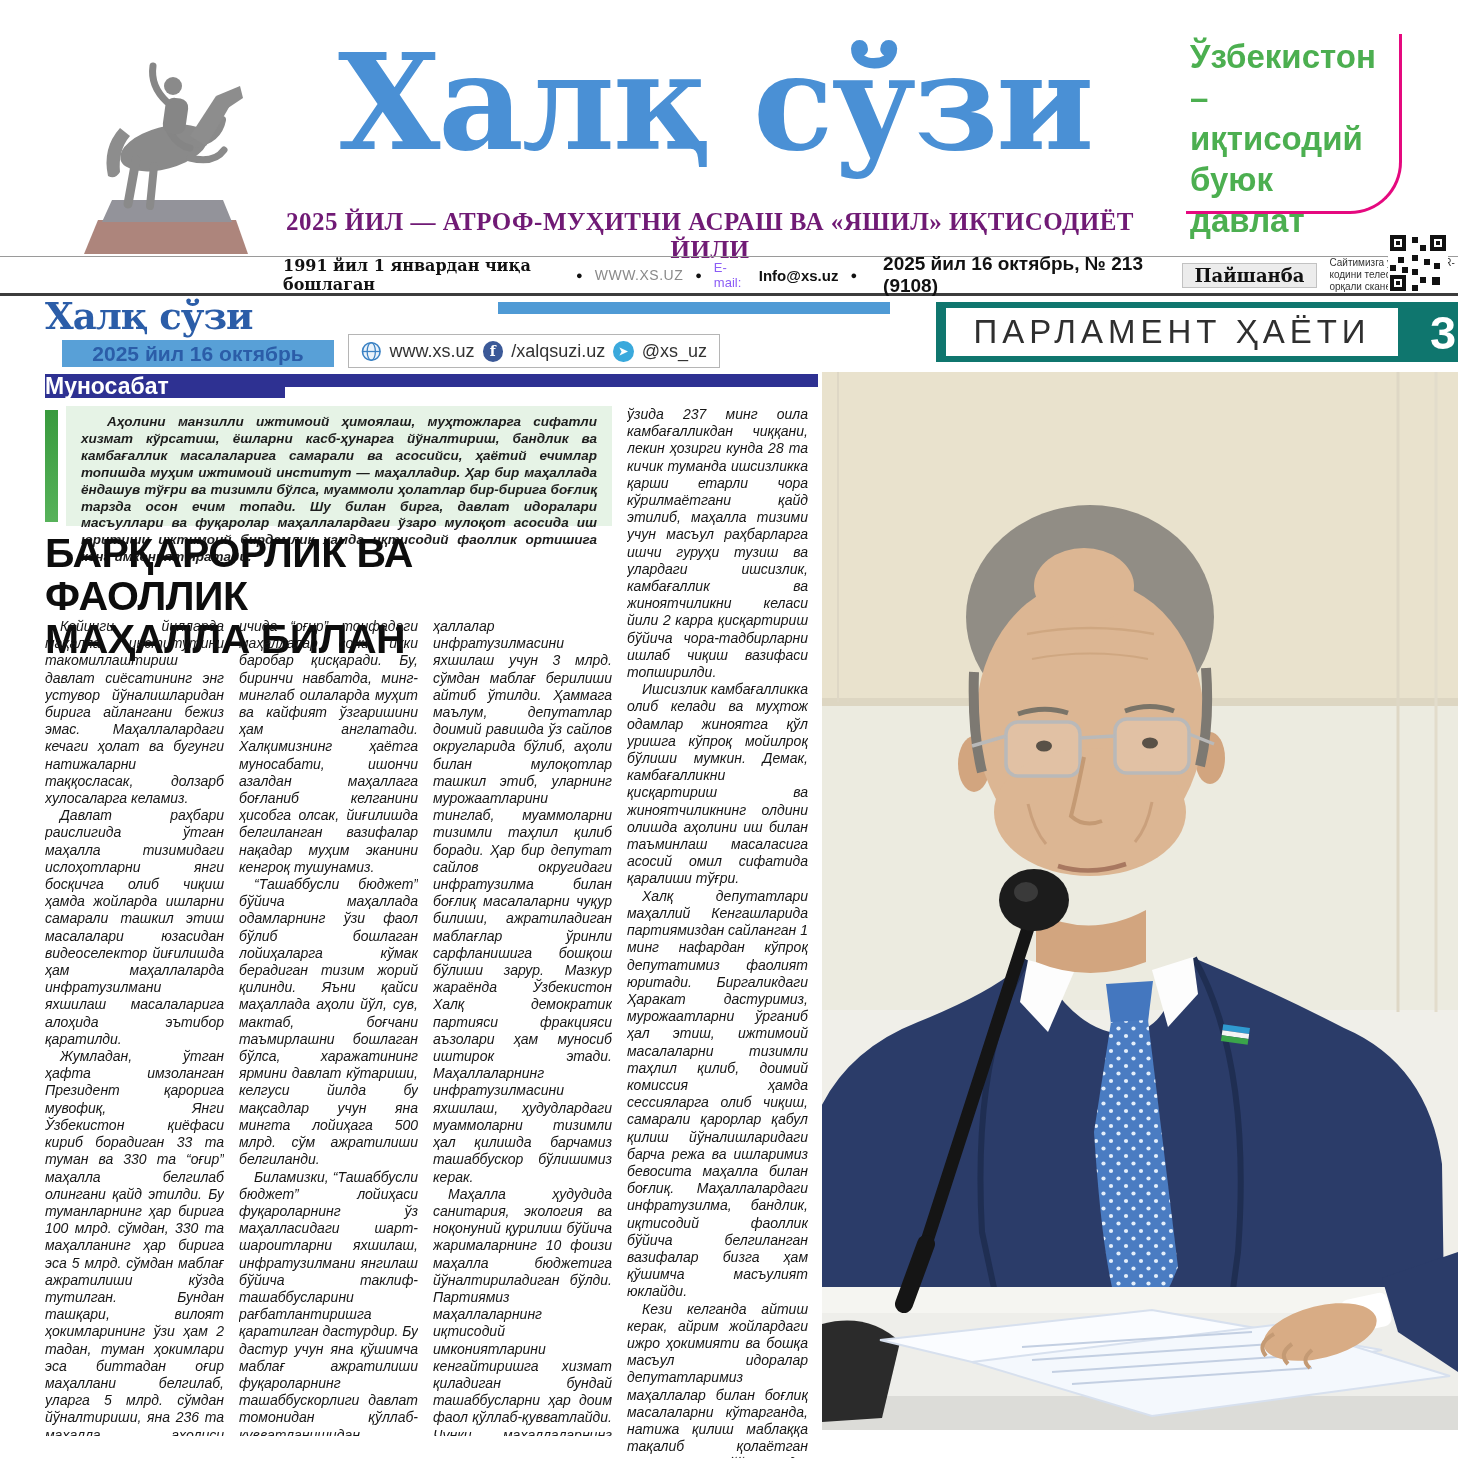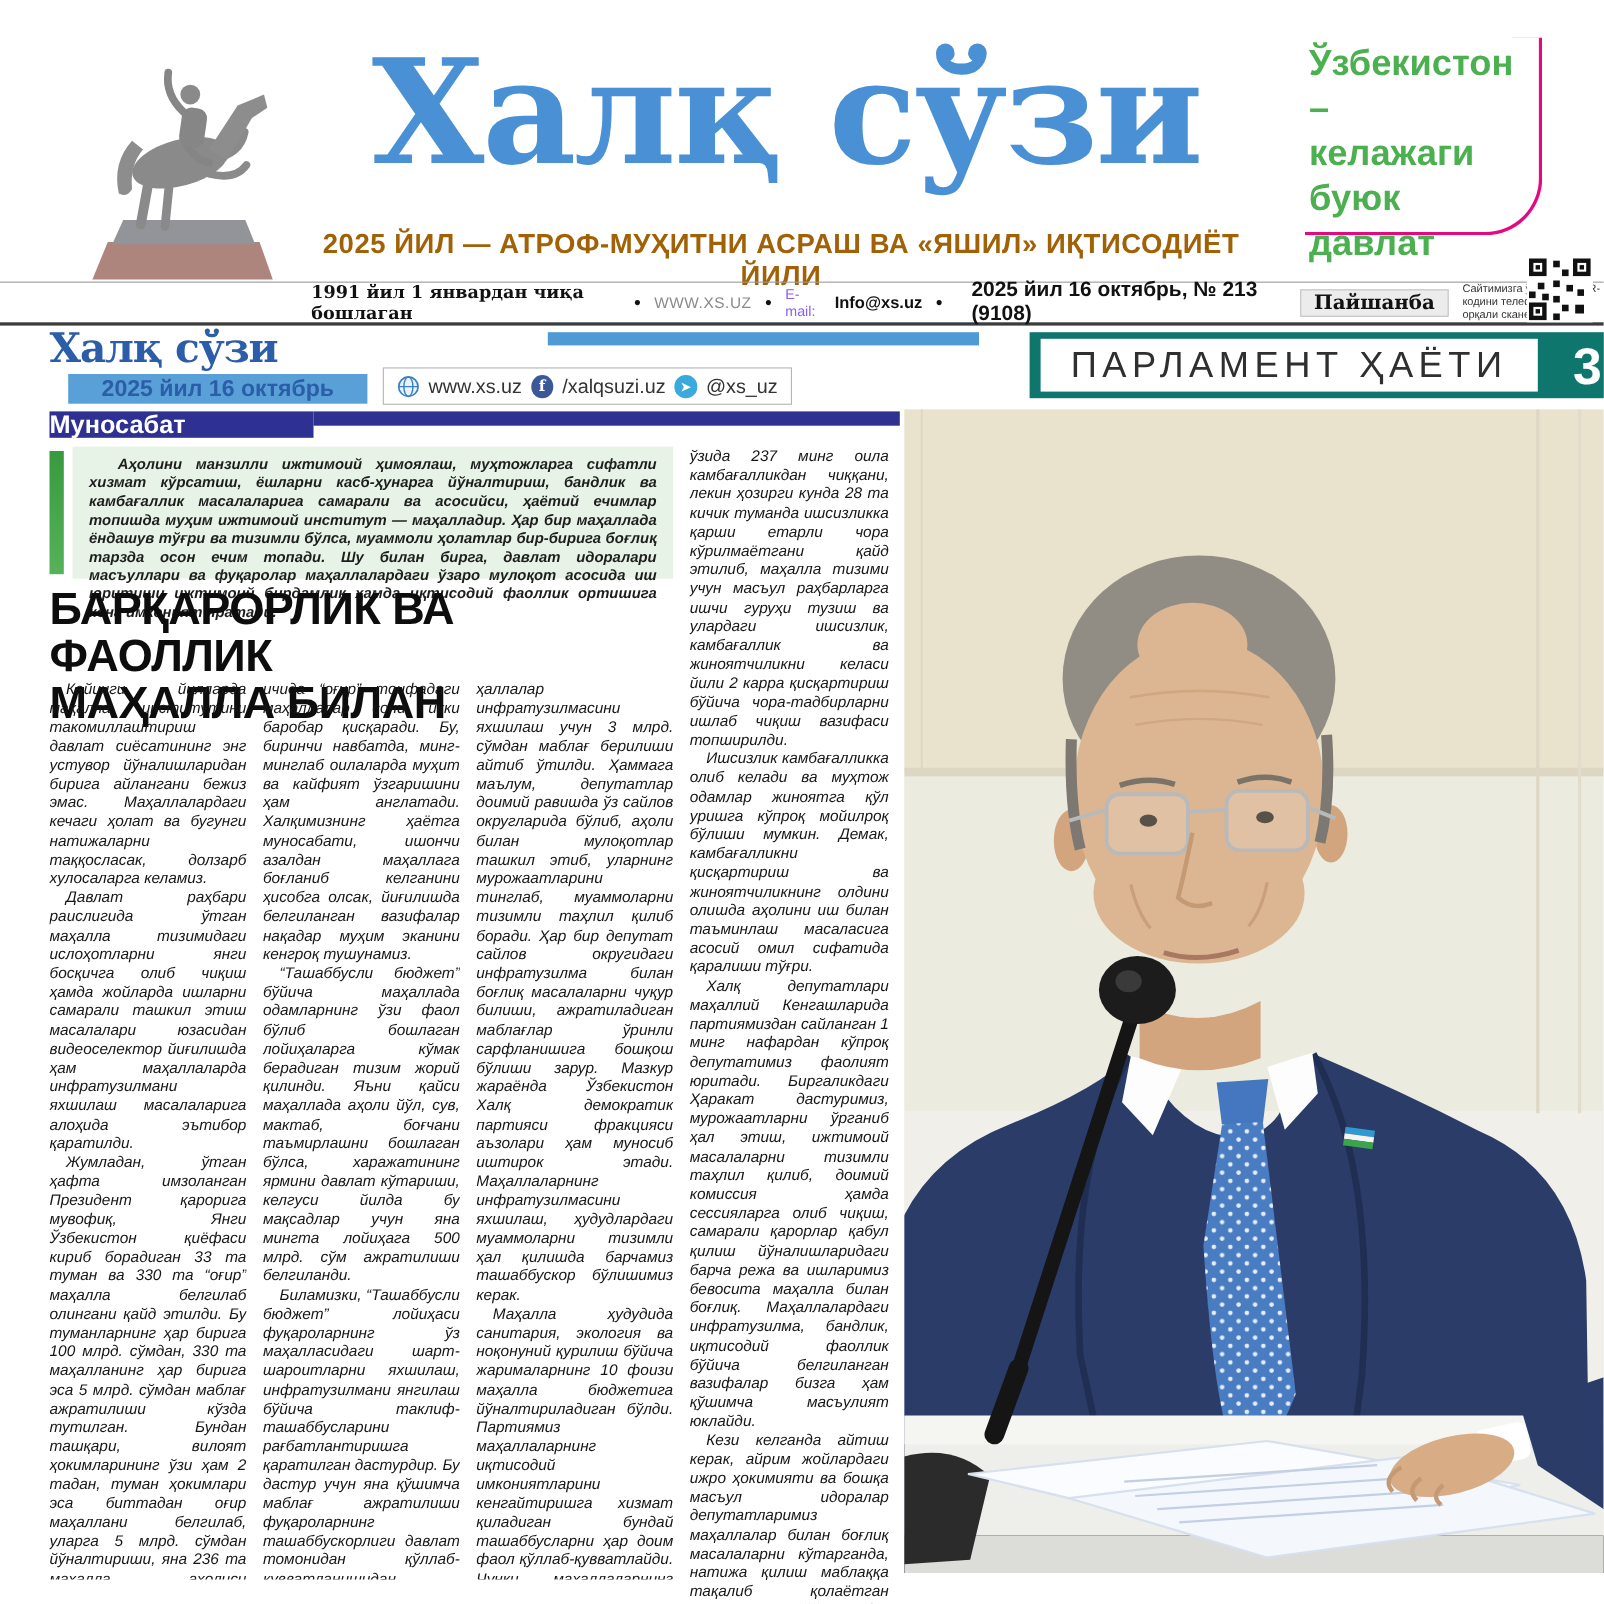--- a/index.html
+++ b/index.html
@@ -7,21 +7,21 @@
   body { width:1458px; height:1458px; overflow:hidden; font-family:"Liberation Sans", sans-serif; color:#1a1a1a; }
   .page { position:relative; width:1458px; height:1458px; background:#fff; }
 
   
   .masthead { position:absolute; left:0; top:0; width:1458px; height:296px; }
   .statue { position:absolute; left:68px; top:20px; width:192px; height:236px; }
   .mast-title { position:absolute; left:285px; top:8px; width:860px; text-align:center;
     font-family:"DejaVu Serif", serif; font-weight:bold; font-size:132px; line-height:190px;
     color:#4a90d5; letter-spacing:-2px; }
   .mast-slogan { position:absolute; left:255px; top:208px; width:910px; text-align:center;
-    font-weight:bold; font-size:25px; color:#a16207; letter-spacing:0.5px; }
+    font-weight:bold; font-size:25px; color:#701a75; letter-spacing:0.5px;font-family:Liberation Serif, serif; }
   .motto { position:absolute; left:1186px; top:34px; width:216px; height:180px;
     border-right:3px solid #e5097f; border-bottom:3px solid #e5097f;
     border-bottom-right-radius:52px; padding:2px 14px 0 4px; }
   .motto div { font-weight:bold; font-size:33px; line-height:41px; color:#4caf50; }
   .info-strip { position:absolute; left:0; top:256px; width:1458px; height:40px;
     border-top:1px solid #9a9a9a; border-bottom:3px solid #3c3c3c;
     display:flex; align-items:center; padding-left:283px; gap:12px; }
   .founded { font-family:"DejaVu Serif", serif; font-weight:bold; font-size:16px; color:#111; }
   .bullet { font-size:11px; color:#111; }
   .site-url { font-size:14px; color:#8a8a8a; letter-spacing:0.5px; }
@@ -103,21 +103,21 @@
         <circle cx="105" cy="66" r="9" fill="#8a8a8a"></circle>
         <path d="M99,82 Q82,66 85,46" stroke="#868686" stroke-width="7" stroke-linecap="round" fill="none"></path>
       </svg>
     </div>
 
     <div class="mast-title">Халқ сўзи</div>
     <div class="mast-slogan">2025 ЙИЛ — АТРОФ-МУҲИТНИ АСРАШ ВА «ЯШИЛ» ИҚТИСОДИЁТ ЙИЛИ</div>
 
     <div class="motto">
       <div>Ўзбекистон –</div>
-      <div>келажаги</div>
+      <div>иқтисодий</div>
       <div>буюк</div>
       <div>давлат</div>
     </div>
 
     <div class="info-strip">
       <span class="founded">1991 йил 1 январдан чиқа бошлаган</span>
       <span class="bullet">●</span>
       <span class="site-url">WWW.XS.UZ</span>
       <span class="bullet">●</span>
       <span class="email-label">E-mail:</span>

